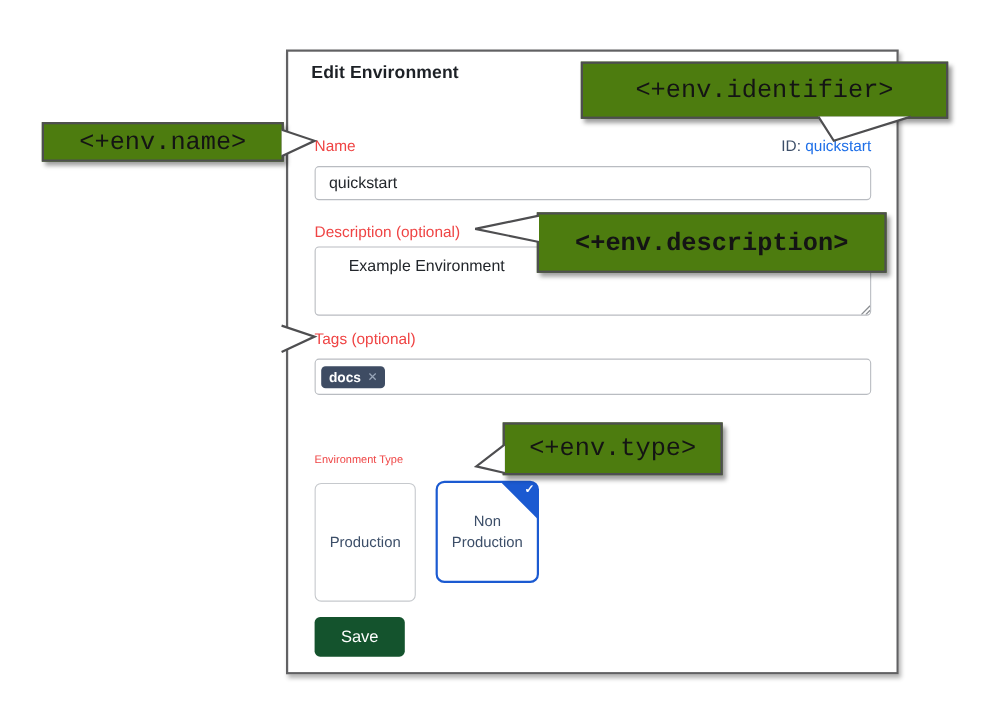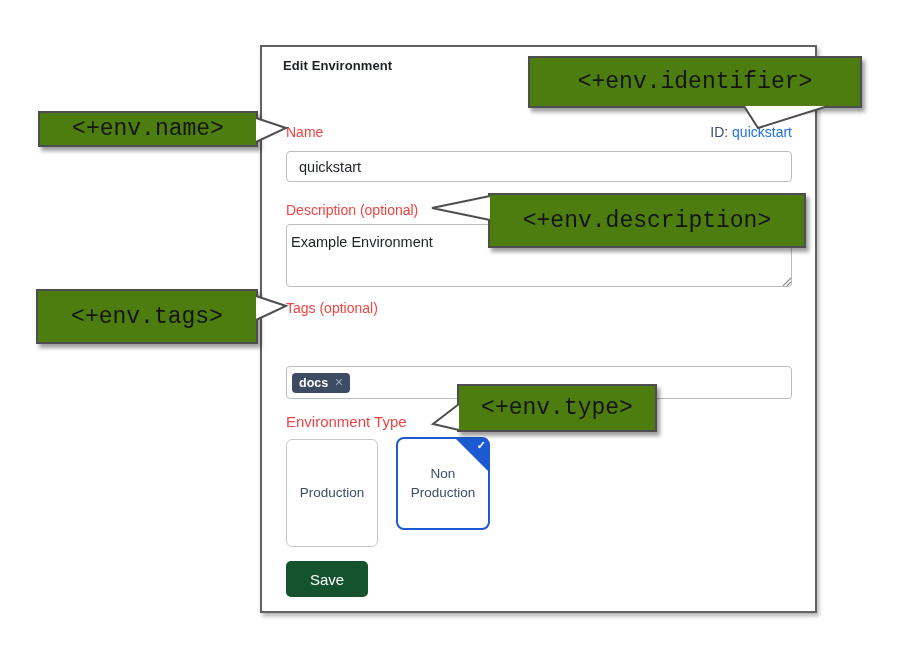--- a/index.html
+++ b/index.html
@@ -2,39 +2,39 @@
 <html><head>
 <meta charset="utf-8">
 <style>
   * { margin:0; padding:0; box-sizing:border-box; }
   html,body { width:899px; height:646px; background:#ffffff; font-family:"Liberation Sans", sans-serif; }
   #canvas { position:relative; width:899px; height:646px; background:#ffffff; overflow:hidden; }
 
   
   .panel { position:absolute; left:260px; top:45px; width:557px; height:568px;
            background:#ffffff; border:2px solid #616163; box-shadow:2px 3px 4px rgba(0,0,0,0.30); }
-  .panel-title { position:absolute; left:283px; top:58px; font-size:13px; font-weight:600; color:#1d2126; letter-spacing:0.1px; }
+  .panel-title { position:absolute; left:283px; top:58px; font-size:16px; font-weight:600; color:#1d2126; letter-spacing:0.1px; }
 
   .field-label { position:absolute; font-size:14px; color:#ef4444; }
 
   .text-input { position:absolute; left:286px; width:506px; background:#fff;
                 border:1px solid #b9bcc1; border-radius:4px; font-size:14.5px; color:#22262b;
                 font-family:"Liberation Sans", sans-serif; padding:0 12px; }
   input.text-input { height:31px; }
 
   .id-row { position:absolute; top:124px; left:286px; width:506px; text-align:right; font-size:14px; }
   .id-label { color:#3c4e68; }
   .id-value { color:#1e6fe8; cursor:pointer; }
 
-  textarea.text-input { top:224px; height:63px; padding:8px 4px; resize:none; line-height:1.3; overflow:hidden; }
+  textarea.text-input { top:224px; height:63px; padding:8px 30px; resize:none; line-height:1.3; overflow:hidden; }
   .resize-icon { position:absolute; left:781px; top:276px; width:10px; height:10px; }
 
   .tags-input { position:absolute; left:286px; top:326px; width:506px; height:33px;
                 border:1px solid #b9bcc1; border-radius:4px; background:#fff;
-                display:flex; align-items:center; padding:0 5px;margin-top:40px; }
+                display:flex; align-items:center; padding:0 5px; }
   .tag-chip { display:inline-flex; align-items:center; gap:6px; background:#3e4c63; color:#ffffff;
               border-radius:4px; padding:3px 7px; font-size:12.5px; font-weight:600; }
   .tag-remove { color:#9aa7ba; font-size:11px; font-weight:400; cursor:pointer; }
 
   .type-card { position:absolute; background:#fff; display:flex; align-items:center; justify-content:center;
                text-align:center; font-size:13.5px; color:#3c4e68; line-height:1.35; cursor:pointer; }
   .card-prod { left:286px; top:439px; width:92px; height:108px; border:1px solid #c6c9cd; border-radius:6px; }
   .card-nonprod { left:396px; top:437px; width:94px; height:93px; border:2px solid #1b5ad1; border-radius:8px; }
   .corner-clip { position:absolute; right:-1px; top:-1px; width:34px; height:34px; overflow:hidden; border-radius:0 7px 0 0; }
   .corner-tri { position:absolute; right:0; top:0; width:34px; height:34px; background:#1b5ad1;
@@ -46,21 +46,21 @@
               font-family:"Liberation Sans", sans-serif; cursor:pointer; }
 
   
   .callout { position:absolute; background:#4d7c0f; border:2px solid #4e4e50;
              box-shadow:3px 4px 4px rgba(0,0,0,0.38); z-index:5;
              display:flex; align-items:center; justify-content:center;
              font-family:"Liberation Mono", "DejaVu Sans Mono", monospace; font-size:23px; color:#141414; white-space:nowrap; }
   .co-name        { left:38px;  top:111px; width:220px; height:36px; }
   .co-tags        { left:36px;  top:289px; width:222px; height:55px; }
   .co-identifier  { left:528px; top:56px;  width:334px; height:52px; }
-  .co-description { left:488px; top:193px; width:318px; height:55px; }
+  .co-description { left:488px; top:193px; width:318px; height:55px;font-weight:bold; }
   .co-type        { left:457px; top:384px; width:200px; height:48px; }
   .wedge { position:absolute; z-index:6; overflow:visible; }
 </style>
 </head>
 <body>
 
 <div id="canvas">
 
   <div class="panel"></div>
 
@@ -81,42 +81,41 @@
   </svg>
 
   <div class="field-label" style="left:286px; top:300px;">Tags (optional)</div>
   <div class="tags-input">
     <span class="tag-chip">
       <span>docs</span>
       <span class="tag-remove">✕</span>
     </span>
   </div>
 
-  <div class="field-label" style="left:286px; top:413px; font-size:15px;">Environment Type</div>
+  <div class="field-label" style="left:286px; top:413px; font-size:10px;">Environment Type</div>
 
   <div class="type-card card-prod">
     <span>Production</span>
   </div>
 
   <div class="type-card card-nonprod">
     <span style="width:70px;">Non Production</span>
     <span class="corner-clip">
       <span class="corner-tri"></span>
       <span class="corner-check">✓</span>
     </span>
   </div>
 
   <button class="save-btn">Save</button>
 
   <div class="callout co-name">&lt;+env.name&gt;</div>
   <svg class="wedge" style="left:254px; top:112px;" width="36" height="36">
     <path d="M2 6 L32 16 L2 30" fill="#ffffff" stroke="#4e4e50" stroke-width="2"></path>
   </svg>
 
-  <div class="callout co-tags">&lt;+env.tags&gt;</div>
   <svg class="wedge" style="left:254px; top:292px;" width="36" height="34">
     <path d="M2 4 L32 14 L2 28" fill="#ffffff" stroke="#4e4e50" stroke-width="2"></path>
   </svg>
 
   <div class="callout co-identifier">&lt;+env.identifier&gt;</div>
   <svg class="wedge" style="left:740px; top:104px;" width="100" height="30">
     <path d="M4 2 L18 24 L88 2" fill="#ffffff" stroke="#4e4e50" stroke-width="2"></path>
   </svg>
 
   <div class="callout co-description">&lt;+env.description&gt;</div>

